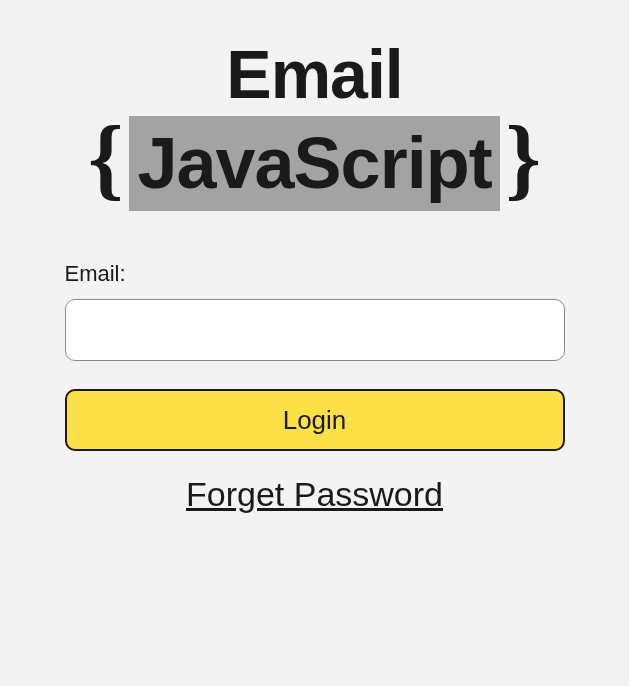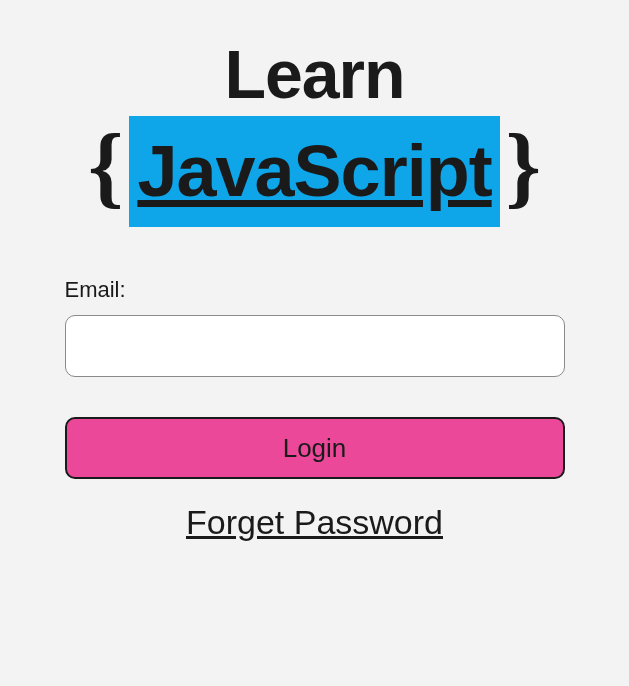--- a/index.html
+++ b/index.html
@@ -47,34 +47,33 @@
       line-height: 1;
       font-family: Georgia, "Times New Roman", serif;
       position: relative;
       top: -6px;
     }
     
     .logo-js {
       font-size: 72px;
       font-weight: 800;
       color: #1a1a1a;
-      background-color: #0ea5e9;
-      padding: 16px 8px;
+      background-color: #a3a3a3;
+      padding: 8px 8px;
       line-height: 1.1;
       letter-spacing: -1px;
       margin: 0 6px;
-      text-decoration: underline;
     }
     
     .form-container {
       width: 500px;
     }
     
     .form-group {
-      margin-bottom: 28px;
+      margin-bottom: 16px;
     }
     
     .form-label {
       display: block;
       font-size: 22px;
       font-weight: 500;
       color: #1a1a1a;
       margin-bottom: 12px;
     }
     
@@ -85,21 +84,21 @@
       border-radius: 10px;
       background-color: #ffffff;
       font-size: 20px;
       padding: 0 16px;
       outline: none;
     }
     
     .login-button {
       width: 100%;
       height: 62px;
-      background-color: #ec4899;
+      background-color: #fde047;
       border: 2px solid #1a1a1a;
       border-radius: 10px;
       font-size: 26px;
       font-weight: 400;
       color: #1a1a1a;
       cursor: pointer;
       margin-top: 12px;
       margin-bottom: 24px;
       font-family: inherit;
     }
@@ -110,21 +109,21 @@
       font-size: 34px;
       color: #1a1a1a;
       text-decoration: underline;
       cursor: pointer;
     }
   </style>
 </head>
 <body>
 
 <div class="logo-container">
-  <div class="logo-learn">Learn</div>
+  <div class="logo-learn">Email</div>
   <div class="logo-js-row">
     <span class="brace">{</span>
     <span class="logo-js">JavaScript</span>
     <span class="brace">}</span>
   </div>
 </div>
 
 <div class="form-container">
   <div class="form-group">
     <label class="form-label">Email:</label>

